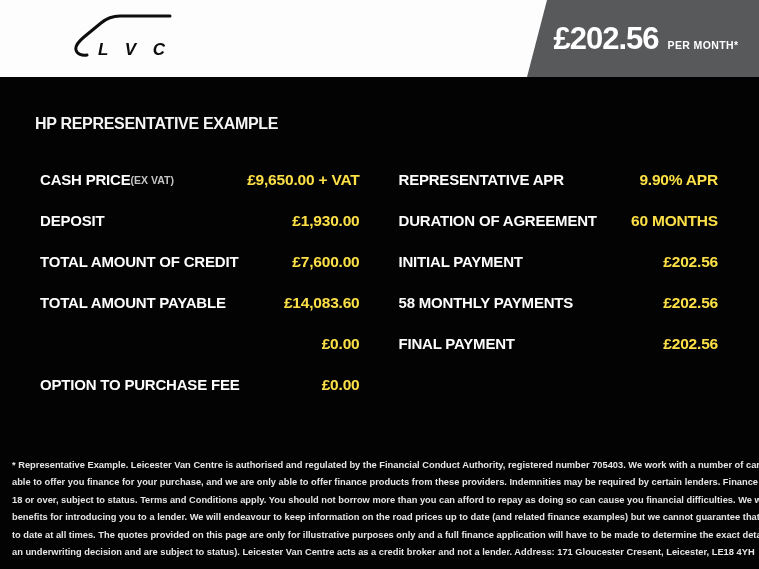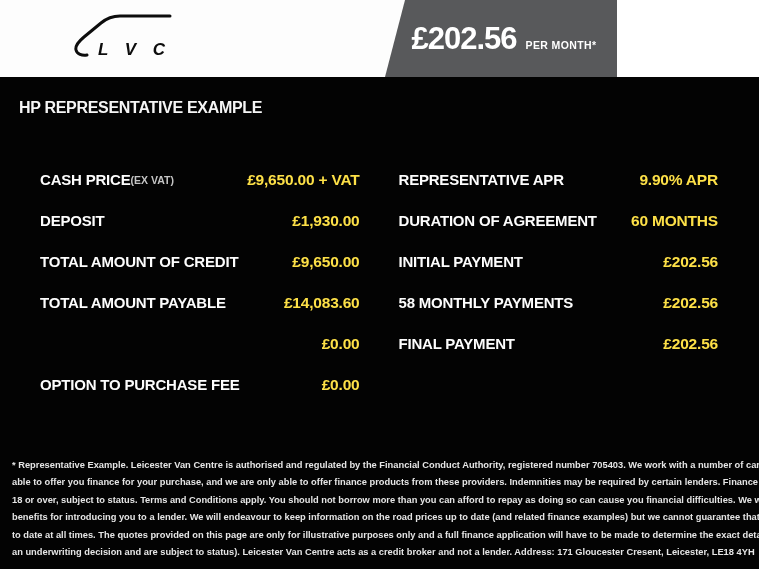--- a/index.html
+++ b/index.html
@@ -4,21 +4,21 @@
 <style>
   html,body{margin:0;padding:0;}
   body{
     width:759px;height:569px;overflow:hidden;
     font-family:"Liberation Sans", sans-serif;
     background:#ffffff;
   }
   .page{position:relative;width:759px;height:569px;background:#ffffff;}
 
   
-  .header{position:relative;width:617px;height:77px;background:#fdfdfd;}
+  .header{position:relative;width:759px;height:77px;background:#fdfdfd;}
   .logo{position:absolute;left:74px;top:11px;width:112px;height:50px;}
   .price-tag{
     position:absolute;top:0;right:0;height:77px;width:250px;
     background:#58595b;
     clip-path:polygon(38px 0, 100% 0, 100% 100%, 18px 100%);
     display:flex;align-items:center;justify-content:center;
   }
   .price-inner{display:flex;align-items:baseline;gap:9px;padding-left:24px;}
   .price-big{
     color:#ffffff;font-size:31px;font-weight:700;letter-spacing:-1px;
@@ -26,21 +26,21 @@
   .price-small{
     color:#ffffff;font-size:10.5px;font-weight:700;letter-spacing:0.4px;
   }
 
   
   .main{
     position:absolute;left:0;top:77px;width:759px;height:492px;
     background:#030303;
   }
   .title{
-    position:absolute;left:19px;top:22px;margin:0;
+    position:absolute;left:19px;top:22px;margin:16px;
     color:#f5f5f5;font-size:16px;font-weight:700;letter-spacing:-0.3px;
   }
 
   .table{
     position:absolute;left:40px;top:82px;width:678px;
     display:flex;gap:39px;
   }
   .col{flex:1;min-width:0;}
   .row{height:41px;display:flex;align-items:center;}
   .lbl{
@@ -92,21 +92,21 @@
           <span class="lbl">CASH PRICE</span>
           <span class="sub">(EX VAT)</span>
           <span class="val">£9,650.00 + VAT</span>
         </div>
         <div class="row">
           <span class="lbl">DEPOSIT</span>
           <span class="val">£1,930.00</span>
         </div>
         <div class="row">
           <span class="lbl">TOTAL AMOUNT OF CREDIT</span>
-          <span class="val">£9,650.00</span>
+          <span class="val">£7,600.00</span>
         </div>
         <div class="row">
           <span class="lbl">TOTAL AMOUNT PAYABLE</span>
           <span class="val">£14,083.60</span>
         </div>
         <div class="row">
           <span class="val">£0.00</span>
         </div>
         <div class="row">
           <span class="lbl">OPTION TO PURCHASE FEE</span>

